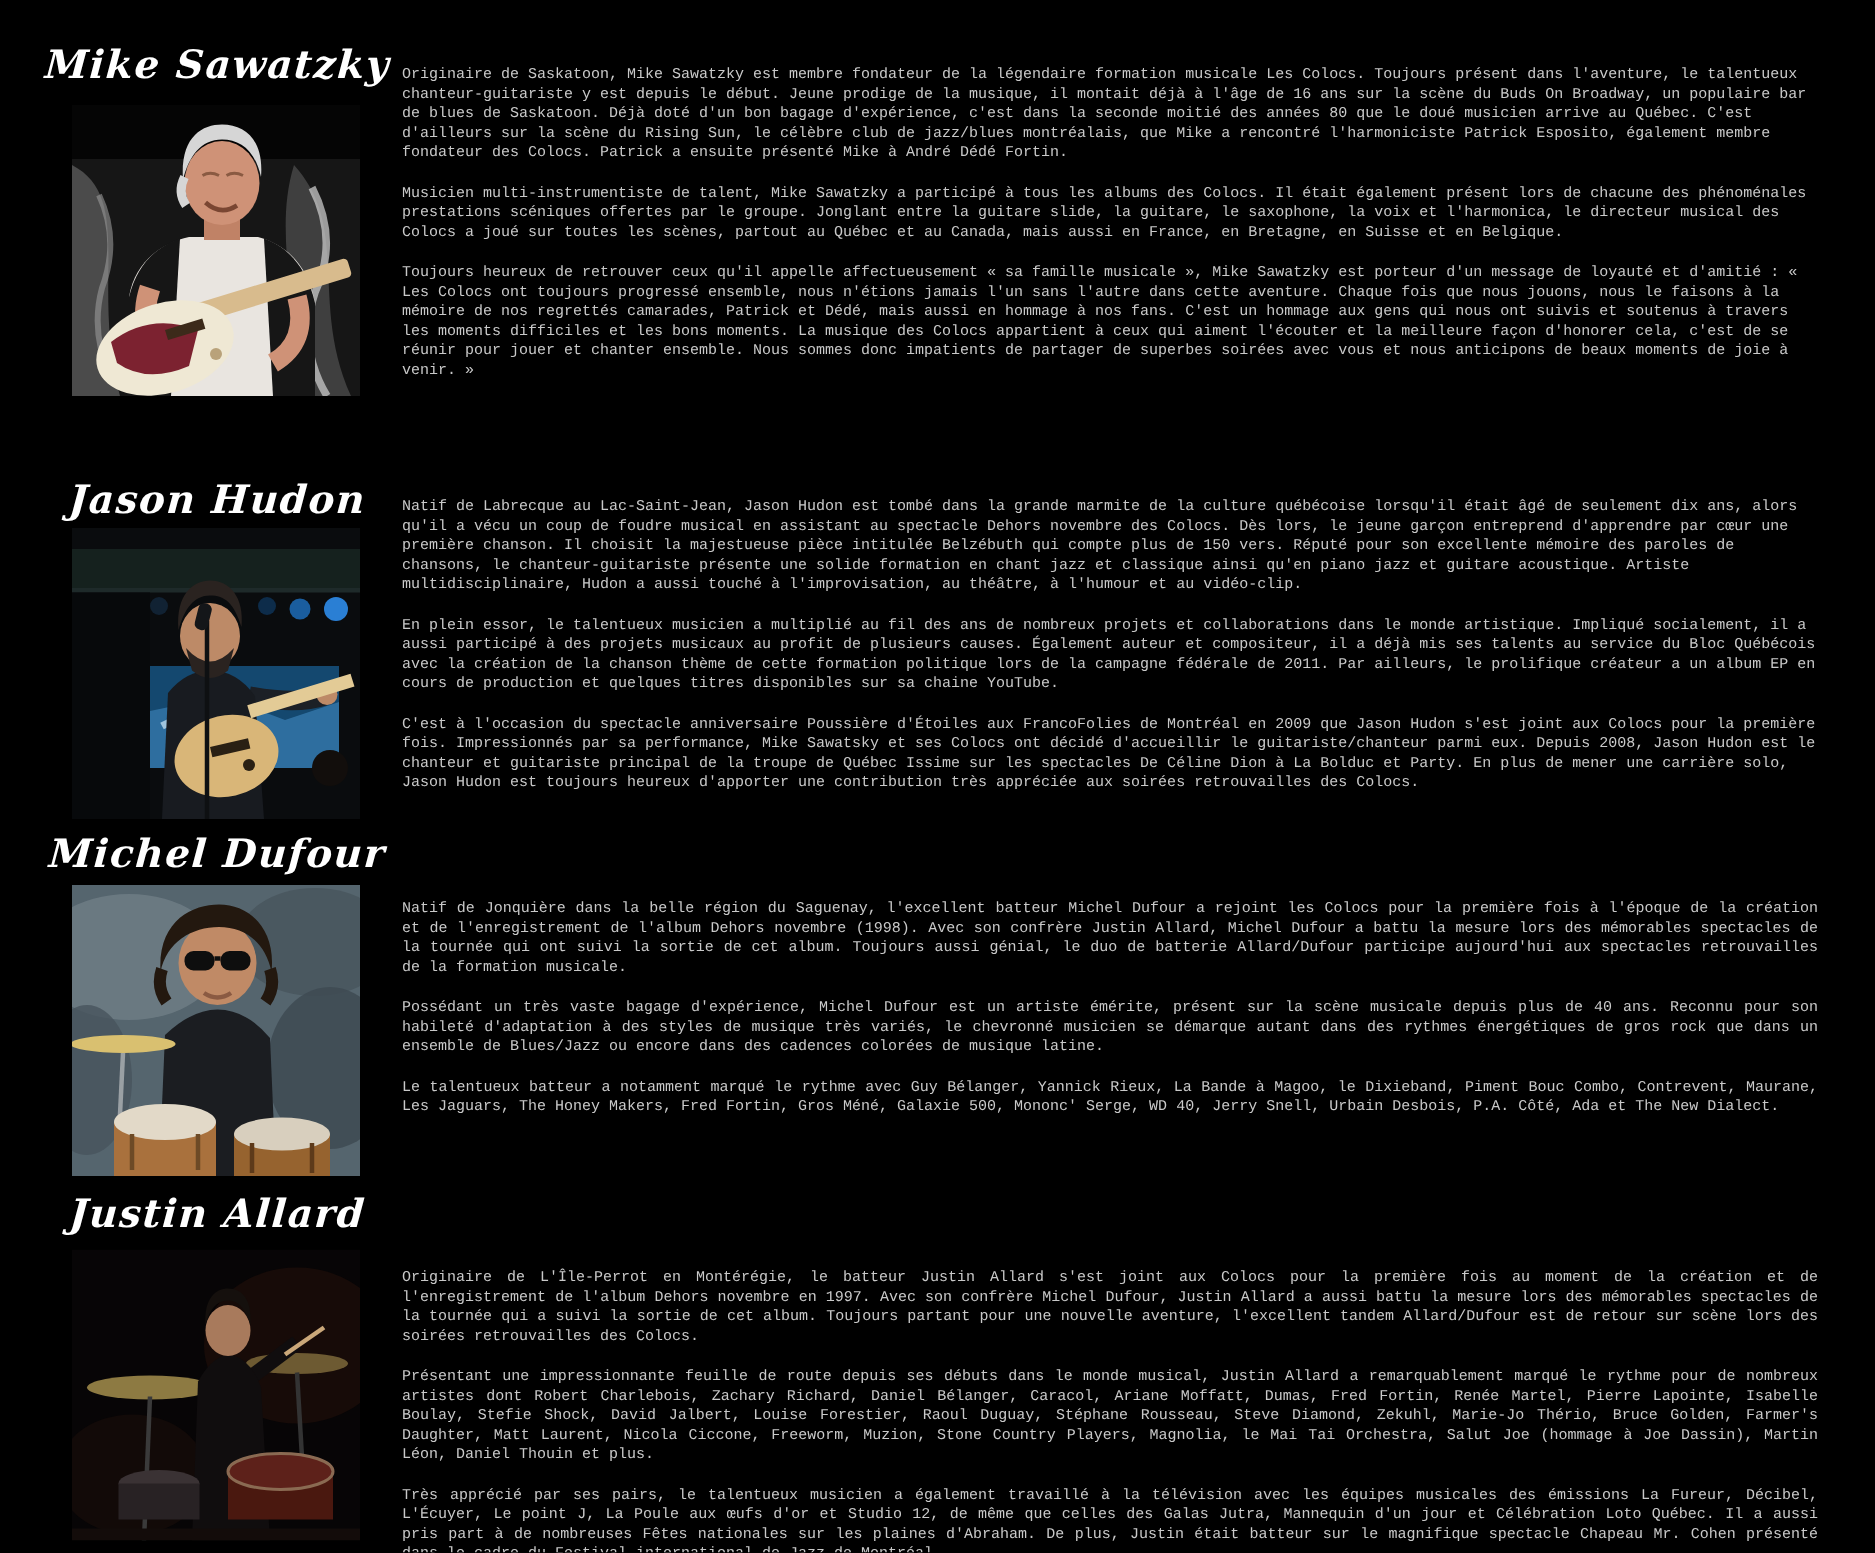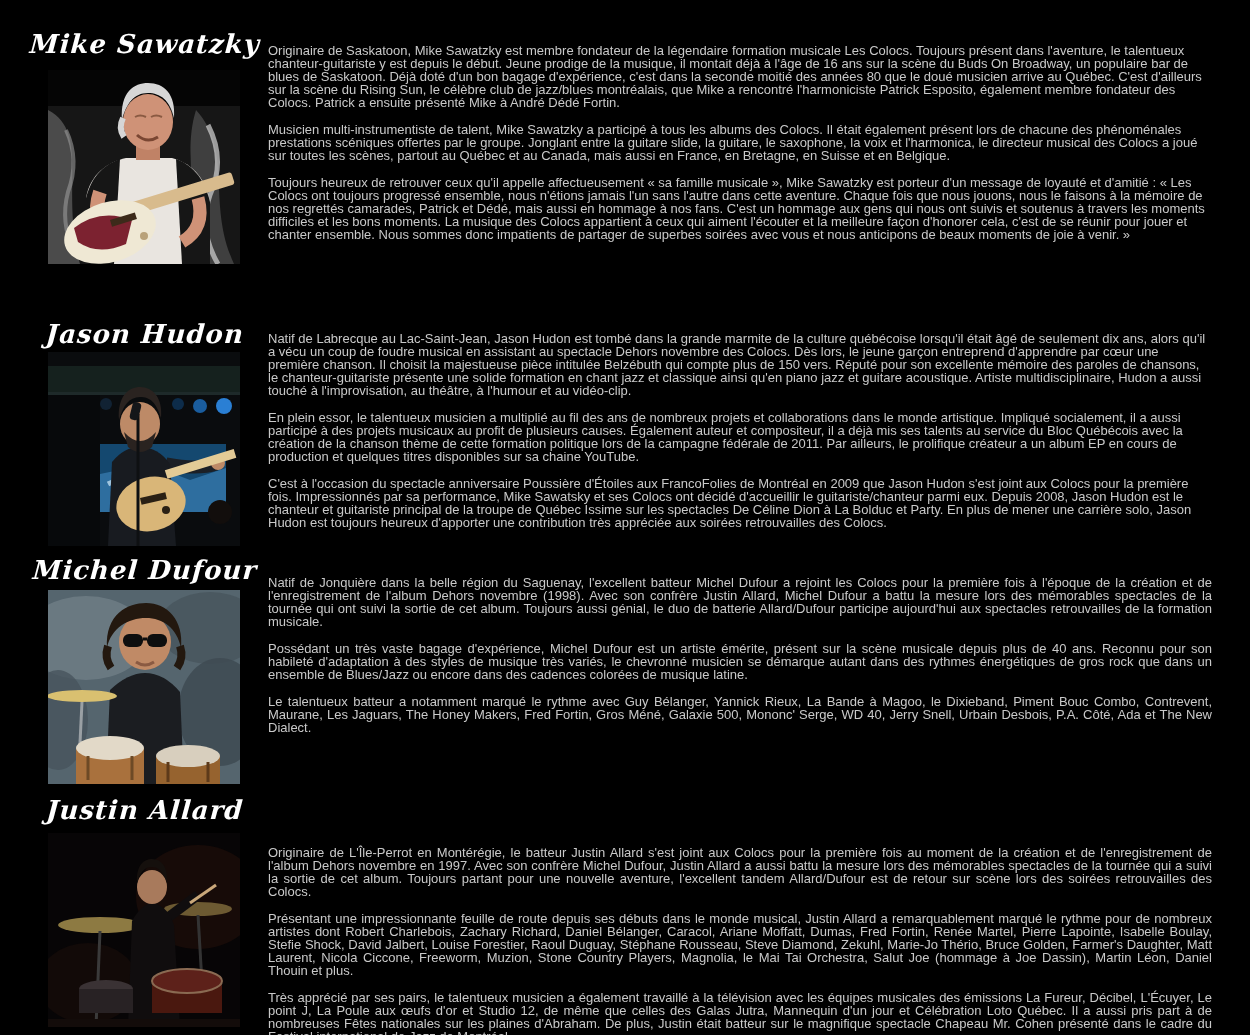--- a/index.html
+++ b/index.html
@@ -3,22 +3,22 @@
 <meta charset="utf-8">
 <style>
   html,body{margin:0;padding:0;background:#000;}
   #page{position:relative;width:1250px;height:1035px;background:#000;overflow:hidden;
         font-family:"Liberation Sans",sans-serif;}
   .member-name{position:absolute;left:20px;width:250px;margin:0;text-align:center;
         color:#fff;font-family:"DejaVu Serif",serif;font-style:italic;font-weight:bold;
         font-size:26px;line-height:28px;white-space:nowrap;letter-spacing:1px;
         transform:skewX(-4deg);}
   .photo{position:absolute;left:48px;width:192px;height:194px;display:block;}
-  .bio{position:absolute;left:268px;width:944px;color:#c9c9c9;font-size:13px;
-        line-height:13px;}
+  .bio{position:absolute;left:268px;width:944px;color:#c9c9c9;font-size:10px;
+        line-height:13px;font-family:Liberation Mono, monospace;}
   .bio p{margin:0 0 14px 0;}
   .bio.justified p{text-align:justify;}
 </style>
 </head>
 <body>
 
 <div id="page">
 
   <h2 class="member-name" style="top:30px;">Mike Sawatzky</h2>
 
@@ -111,21 +111,21 @@
     <rect x="28" y="158" width="68" height="36" fill="#a9713d"></rect>
     <ellipse cx="62" cy="158" rx="34" ry="12" fill="#e2d9c8"></ellipse>
     <rect x="108" y="166" width="64" height="28" fill="#96632f"></rect>
     <ellipse cx="140" cy="166" rx="32" ry="11" fill="#d8cfbe"></ellipse>
     <line x1="40" y1="166" x2="40" y2="190" stroke="#6d4a26" stroke-width="3"></line>
     <line x1="84" y1="166" x2="84" y2="190" stroke="#6d4a26" stroke-width="3"></line>
     <line x1="120" y1="172" x2="120" y2="192" stroke="#5d3a1a" stroke-width="3"></line>
     <line x1="160" y1="172" x2="160" y2="192" stroke="#5d3a1a" stroke-width="3"></line>
   </svg>
 
-  <div class="bio justified" style="top:576px;">
+  <div class="bio justified" style="top:600px;">
     <p>Natif de Jonquière dans la belle région du Saguenay, l'excellent batteur Michel Dufour a rejoint les Colocs pour la première fois à l'époque de la création et de l'enregistrement de l'album Dehors novembre (1998). Avec son confrère Justin Allard, Michel Dufour a battu la mesure lors des mémorables spectacles de la tournée qui ont suivi la sortie de cet album. Toujours aussi génial, le duo de batterie Allard/Dufour participe aujourd'hui aux spectacles retrouvailles de la formation musicale.</p>
     <p>Possédant un très vaste bagage d'expérience, Michel Dufour est un artiste émérite, présent sur la scène musicale depuis plus de 40 ans. Reconnu pour son habileté d'adaptation à des styles de musique très variés, le chevronné musicien se démarque autant dans des rythmes énergétiques de gros rock que dans un ensemble de Blues/Jazz ou encore dans des cadences colorées de musique latine.</p>
     <p>Le talentueux batteur a notamment marqué le rythme avec Guy Bélanger, Yannick Rieux, La Bande à Magoo, le Dixieband, Piment Bouc Combo, Contrevent, Maurane, Les Jaguars, The Honey Makers, Fred Fortin, Gros Méné, Galaxie 500, Mononc' Serge, WD 40, Jerry Snell, Urbain Desbois, P.A. Côté, Ada et The New Dialect.</p>
   </div>
 
   <h2 class="member-name" style="top:796px;">Justin Allard</h2>
 
   <svg class="photo" style="top:833px;" viewBox="0 0 192 194" aria-hidden="true">
     <rect width="192" height="194" fill="#070506"></rect>
     <ellipse cx="150" cy="64" rx="62" ry="52" fill="#170b08"></ellipse>

